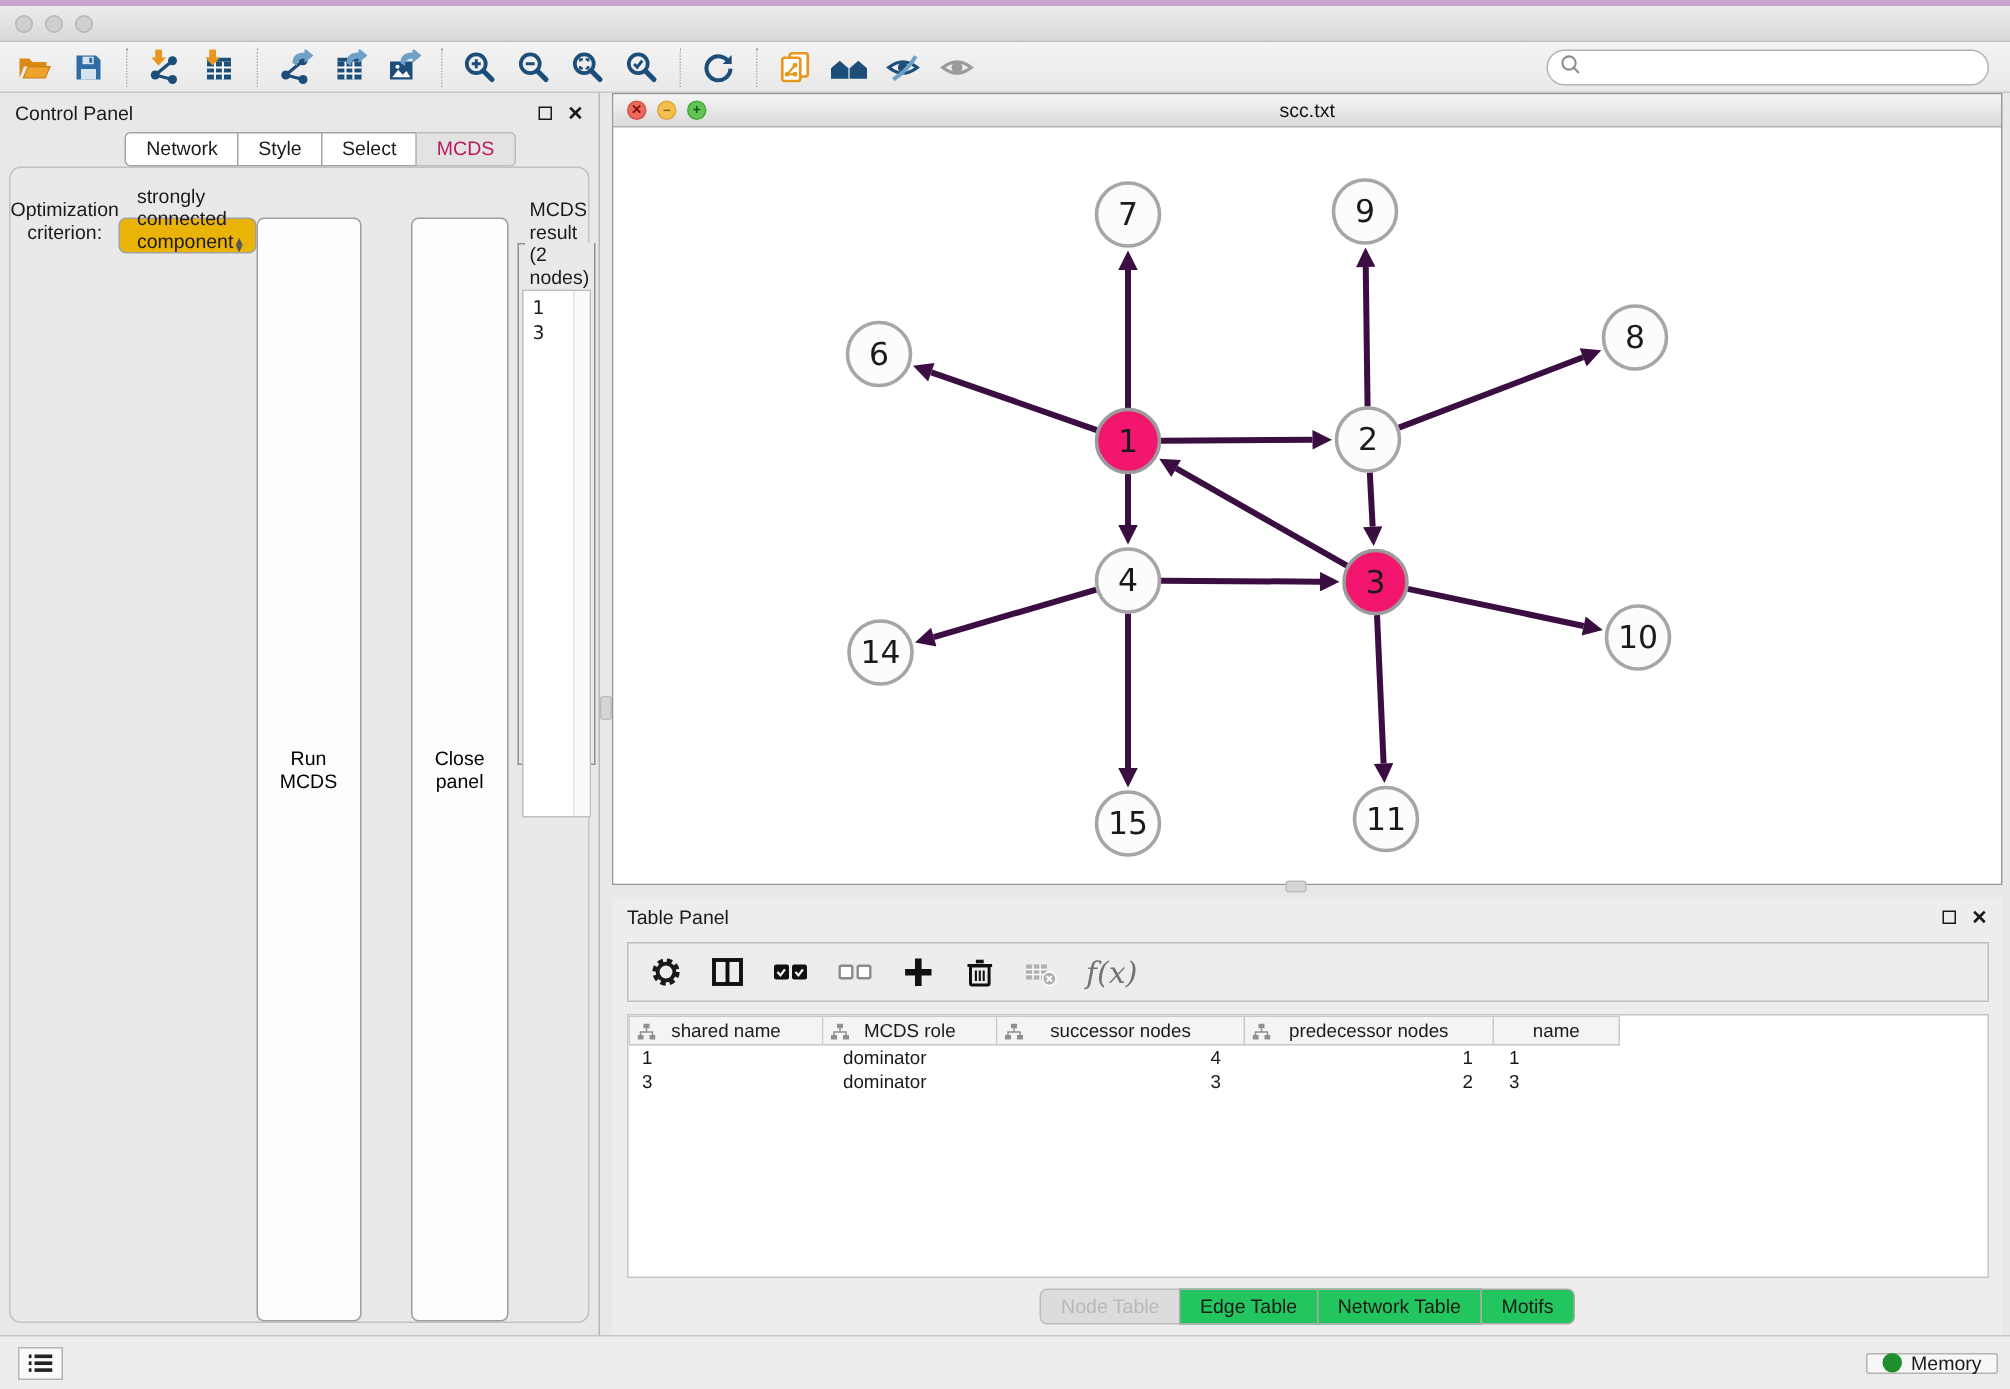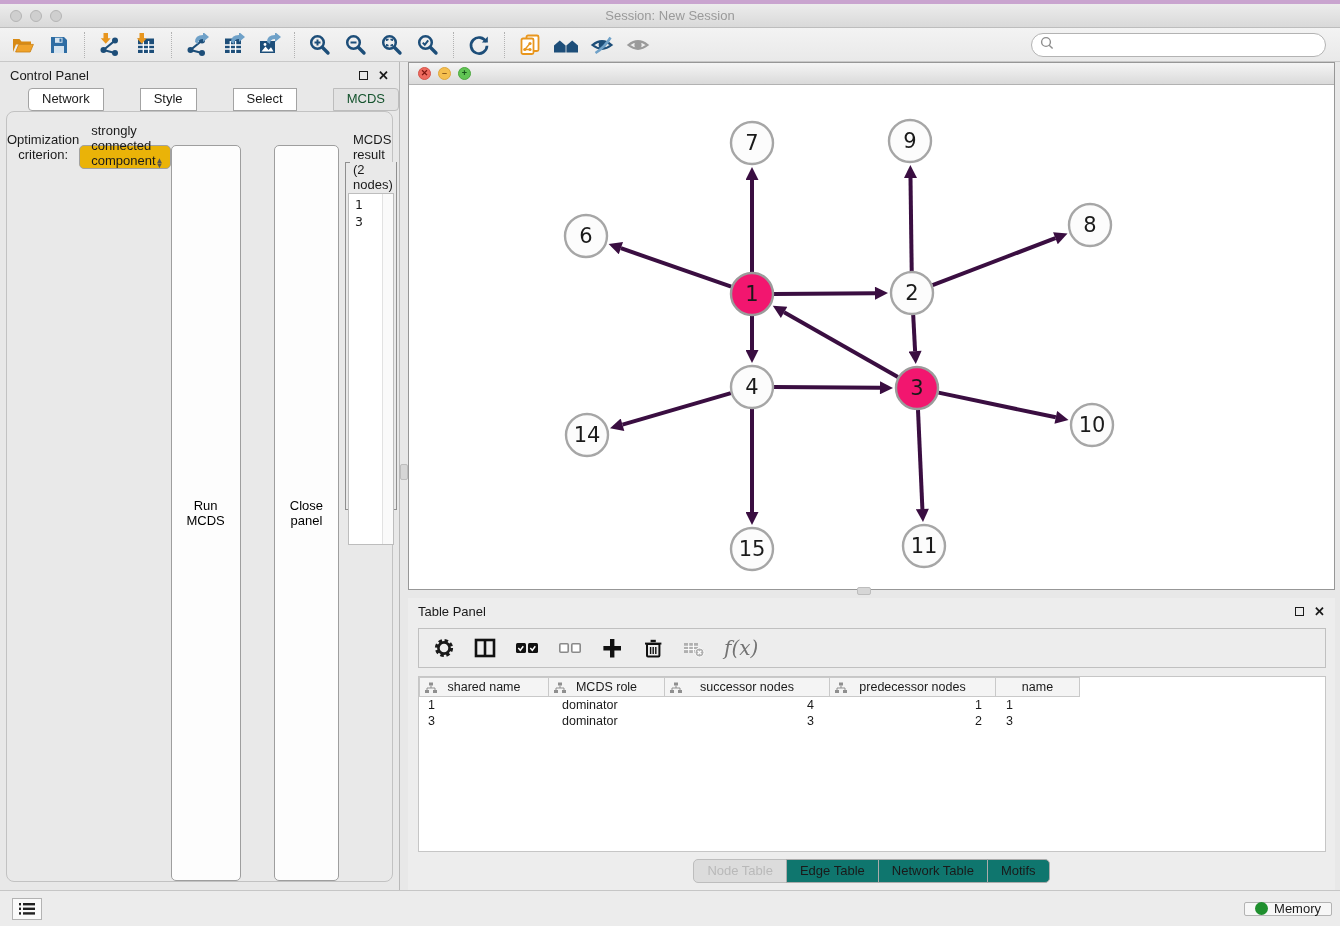--- a/index.html
+++ b/index.html
@@ -26,25 +26,25 @@
   
   .main { flex:1; display:flex; min-height:0; }
 
   
   .control-panel { width:400px; display:flex; flex-direction:column; background:#e8e8e8; border-right:1px solid #b9b9b9; }
   .panel-header { height:26px; display:flex; align-items:center; padding:0 10px; }
   .panel-title { font-size:13px; }
   .panel-header-icons { margin-left:auto; display:flex; align-items:center; gap:10px; }
   .float-ic { width:9px; height:9px; border:1.5px solid #1a1a1a; display:inline-block; }
   .close-ic { font-weight:bold; font-size:13px; line-height:1; }
-  .cp-tabs { display:flex; justify-content:space-between; height:23px;padding-left:28px; }
+  .cp-tabs { display:flex; justify-content:center; height:23px;padding-left:28px; }
   .cp-tab { border:1px solid #a3a3a3; background:#fff; padding:2px 13px 3px; font-size:13px; margin-left:-1px; position:relative; }
   .cp-tab:first-child { border-top-left-radius:4px; border-bottom-left-radius:4px; margin-left:0; }
   .cp-tab:last-child { border-top-right-radius:4px; border-bottom-right-radius:4px; }
-  .cp-tab.disabled-active { background:#e3e3e3; color:#14532d; border-color:#bdbdbd; }
+  .cp-tab.disabled-active { background:#e3e3e3; color:#be185d; border-color:#bdbdbd; }
   .cp-body { flex:1; margin:0 6px 8px; border:1px solid #c2c2c2; border-radius:8px; background:#e9e9e9; display:flex; flex-direction:row; padding-top:20px; min-height:0; }
   .crit-label { text-align:center; font-size:13px; }
   .crit-select { width:310px; height:24px; margin:13px auto 0; background:#eab308; border:1px solid #a2a2a2; border-radius:5px; display:flex; align-items:flex-end; padding:0 6px 0 11px; font-size:13px; }
   .stepper { margin-left:auto; display:flex; flex-direction:column; align-items:center; line-height:5px; color:#555; font-size:8px; }
   .btn-row { display:flex; justify-content:center; gap:33px; margin-top:13px; }
   .push-btn { background:#fdfdfd; border:1px solid #9e9e9e; border-radius:5px; padding:3px 15px; font-size:13px; font-family:"Liberation Sans",sans-serif; }
   .cp-spacer { flex:1; }
   .result-fieldset { margin:0 6px 4px; border:1px solid #8f8f8f; padding:0; height:378px; background:#e9e9e9; }
   .result-fieldset legend { font-size:13px; margin-left:4px; padding:0 3px; }
   .result-box { position:relative; background:#fff; border:1px solid #bdbdbd; margin:1px 2px 2px; height:352px; overflow:hidden; }
@@ -82,21 +82,21 @@
   .gh-cell .hier { position:absolute; left:5px; top:4px; }
   .gh-cell .gh-text { width:100%; text-align:center; }
   .grid-row { display:flex; height:16px; font-size:12.5px; }
   .gr-cell { display:flex; align-items:center; }
   .gr-cell.al { padding-left:9px; justify-content:flex-start; }
   .gr-cell.al2 { padding-left:13px; justify-content:flex-start; }
   .gr-cell.ar { padding-right:16px; justify-content:flex-end; }
   .gr-cell.ar2 { padding-right:14px; justify-content:flex-end; }
   .gr-cell.al3 { padding-left:10px; justify-content:flex-start; }
   .tp-tabs-row { height:38px; display:flex; align-items:center; justify-content:center; }
-  .tp-tab { border:1px solid #ababab; background:#0f766e; padding:3px 13px 4px; font-size:13px; margin-left:-1px; }
+  .tp-tab { border:1px solid #ababab; background:#22c55e; padding:3px 13px 4px; font-size:13px; margin-left:-1px; }
   .tp-tab:first-child { border-top-left-radius:5px; border-bottom-left-radius:5px; margin-left:0; }
   .tp-tab:last-child { border-top-right-radius:5px; border-bottom-right-radius:5px; }
   .tp-tab.disabled-active { background:#dcdcdc; color:#b9b9b9; border-color:#bdbdbd; }
 
   
   .statusbar { height:36px; background:#ececec; border-top:1px solid #c6c6c6; display:flex; align-items:center; padding:0 8px; }
   .status-left-btn { width:30px; height:22px; background:#fafafa; border:1px solid #b3b3b3; display:flex; align-items:center; justify-content:center; margin-left:4px; }
   .memory-btn { margin-left:auto; height:14px; background:#f7f7f7; border:1px solid #b3b3b3; border-radius:2px; display:flex; align-items:center; gap:6px; padding:0 10px; font-size:13px; }
   .mem-dot { width:13px; height:13px; border-radius:50%; background:#1f8f2e; }
 </style>
@@ -106,21 +106,20 @@
 <div id="app">
 
   <div class="mac-strip"></div>
 
   <div class="titlebar">
     <div class="tl-dots">
       <span class="tl-dot"></span>
       <span class="tl-dot"></span>
       <span class="tl-dot"></span>
     </div>
-    <div class="win-title">Session: New Session</div>
   </div>
 
   <div class="toolbar">
     <div id="tb-icons" style="display:flex;align-items:center;gap:6px;">
         <span class="tb-btn">
           <svg width="24" height="24" viewBox="0 0 24 24">
             <path d="M2 19 V6 h6.5 l2 2.4 H20 v3 H5 z" fill="#d88a14"></path>
             <path d="M4.6 19 l3.2 -7.6 H22.4 l-3.2 7.6 z" fill="#f0a32b" stroke="#c87f10" stroke-width="0.8"></path>
           </svg>
         </span>
@@ -305,20 +304,21 @@
 
     <div class="right-col">
 
       <div class="network-window">
         <div class="net-titlebar">
           <div class="traffic">
             <span class="tlight red">✕</span>
             <span class="tlight yellow">–</span>
             <span class="tlight green">+</span>
           </div>
+          <div class="net-title">scc.txt</div>
         </div>
         <div class="net-canvas" id="net-canvas">
             <svg width="100%" height="504" viewBox="0 0 925 504" preserveAspectRatio="xMidYMid meet">
       <defs>
                 <marker id="arrow" viewBox="0 0 10 10" refX="0" refY="5" markerUnits="userSpaceOnUse" markerWidth="16" markerHeight="13" orient="auto">
                   <path d="M0 0 L10 5 L0 10 z" fill="#3a0e41"></path>
                 </marker>
               </defs>
       <line x1="343.0" y1="187.0" x2="343.0" y2="95.0" stroke="#3a0e41" stroke-width="4" marker-end="url(#arrow)"></line>
               <line x1="322.2" y1="201.7" x2="211.9" y2="163.2" stroke="#3a0e41" stroke-width="4" marker-end="url(#arrow)"></line>

